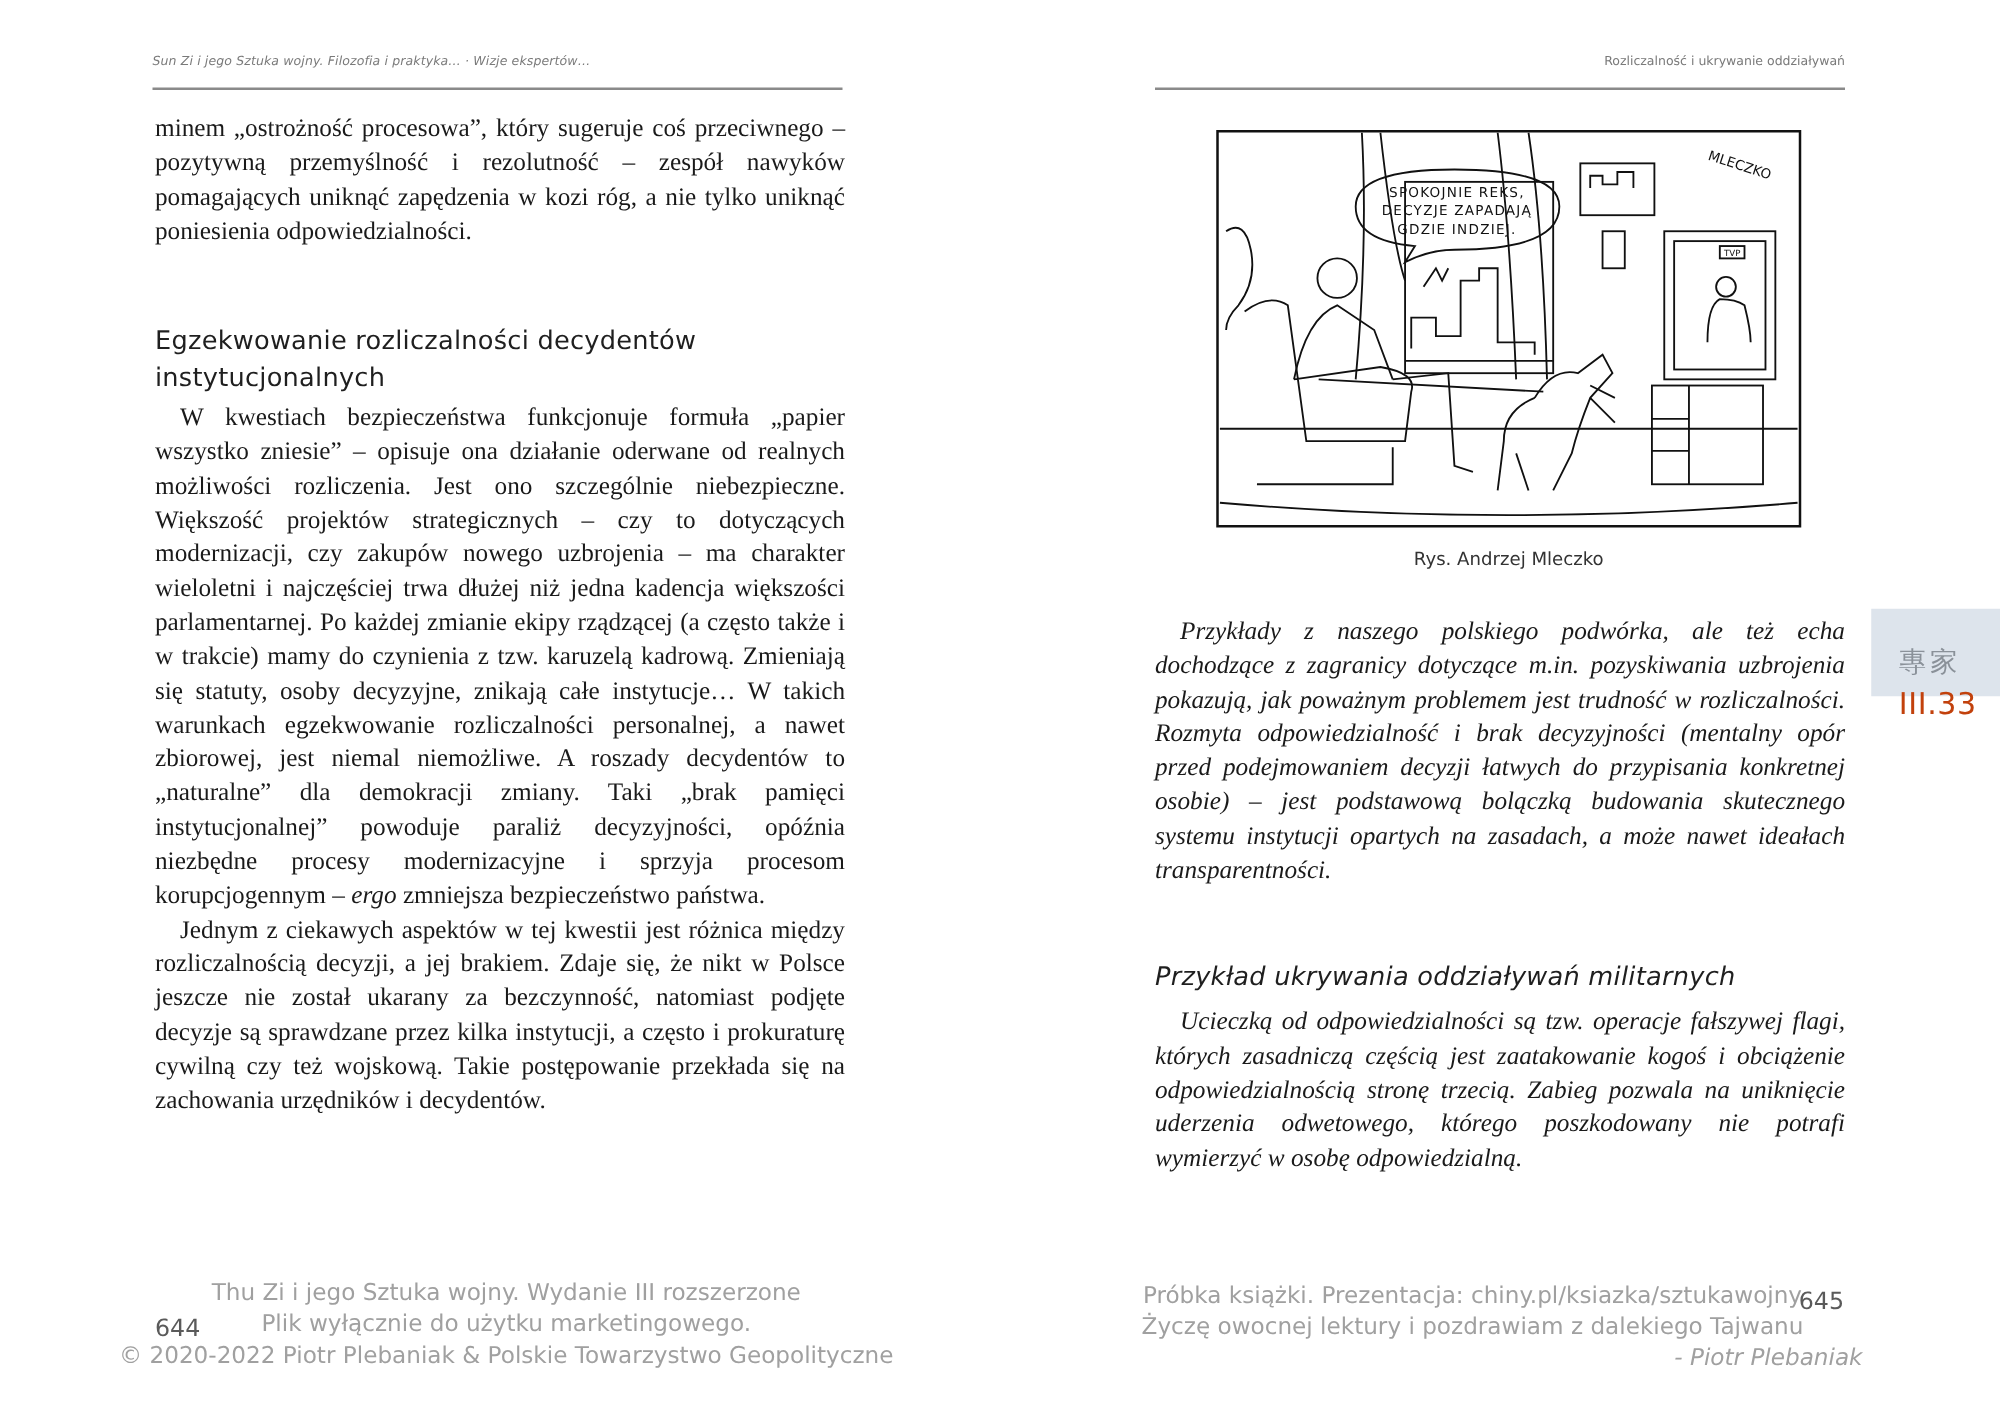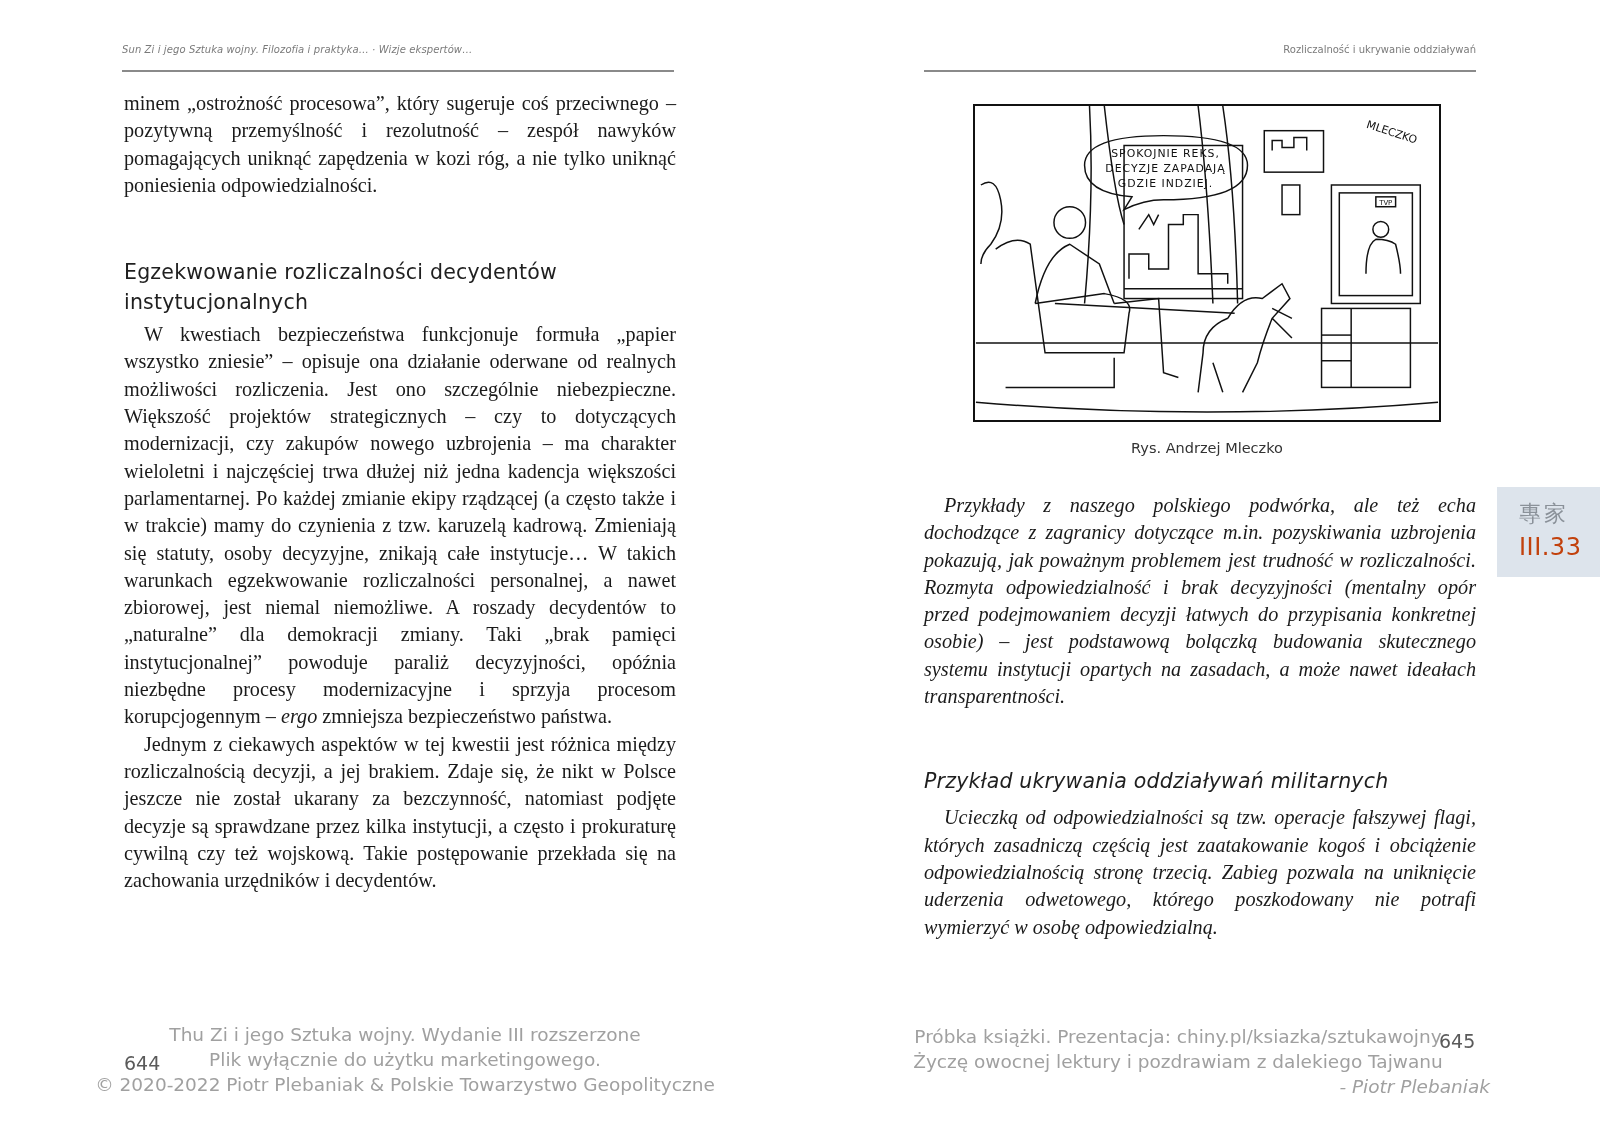--- a/index.html
+++ b/index.html
@@ -36,22 +36,22 @@
     border: 2px solid #111; box-sizing: border-box; background: #fff;
   }
   .cartoon svg { width: 100%; height: 100%; display: block; }
   .caption {
     position: absolute; left: 173px; top: 440px; width: 468px; text-align: center;
     font-family: "DejaVu Sans", sans-serif; font-size: 14.5px; color: #333;
   }
 
   
   .side-tab {
-    position: absolute; left: 1497px; top: 487px; width: 103px; height: 90px;
-    background: #dde4ec; box-sizing: border-box; padding-left: 22px; padding-top: 12px;
+    position: absolute; left: 1497px; top: 487px; width: 103px; height: 70px;
+    background: #dde4ec; box-sizing: border-box; padding-left: 22px; padding-top: 28px;
   }
   .side-tab .hanzi { font-family: "DejaVu Serif", serif; font-size: 22px; color: #8a9199; letter-spacing: 3px; }
   .side-tab .num { font-family: "DejaVu Sans", sans-serif; font-size: 24px; color: #c2410c; margin-top: 4px; letter-spacing: 0.5px; }
 
   
   .page-num { position: absolute; font-family: "DejaVu Sans", sans-serif; font-size: 19px; color: #5a5a5a; }
   .left .page-num { left: 124px; top: 1052px; }
   .right .page-num { left: 639px; top: 1030px; }
   .watermark {
     position: absolute; font-family: "DejaVu Sans", sans-serif; font-size: 18.5px; color: #a0a0a0;

